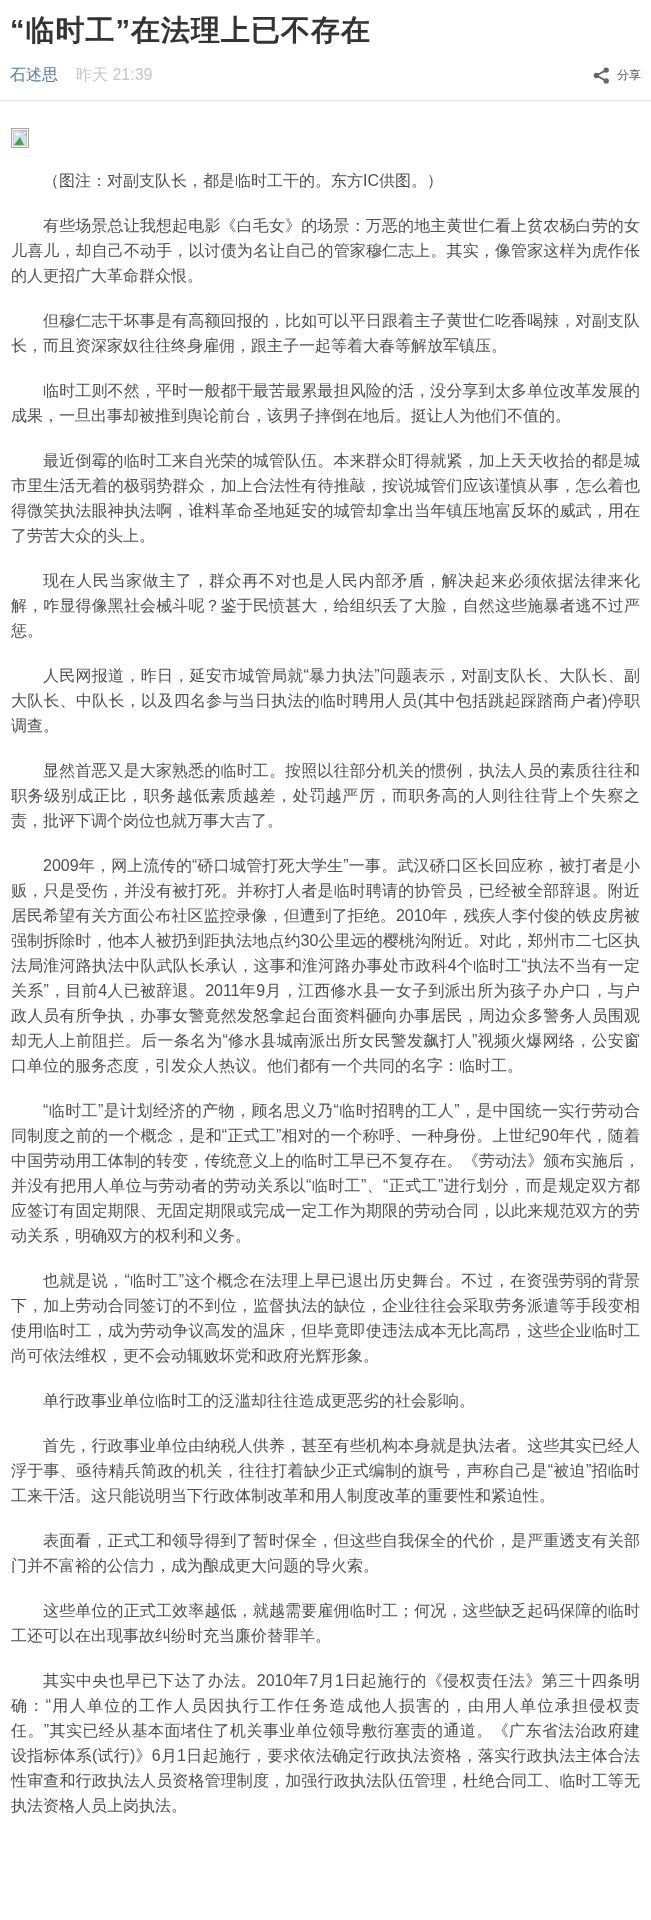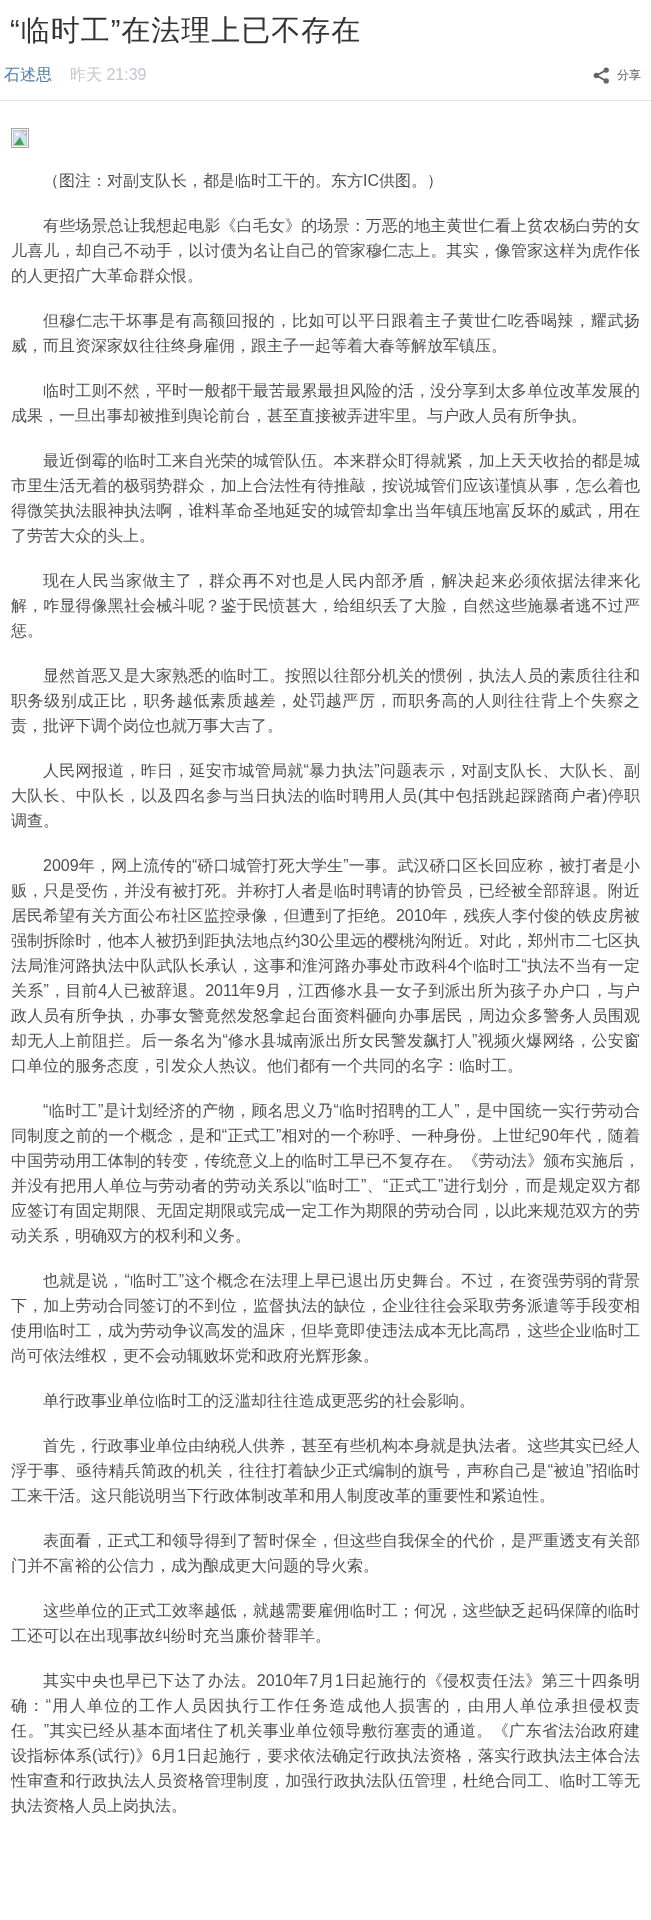--- a/index.html
+++ b/index.html
@@ -12,28 +12,28 @@
     font-family: "Liberation Sans", "DejaVu Sans", sans-serif;
   }
   .page {
     width: 651px;
     background: #ffffff;
   }
   .title {
     margin: 12px 10px 0 10px;
     font-size: 29px;
     line-height: 36px;
-    font-weight: normal;
+    font-weight: bold;
     color: #333333;
     letter-spacing: 1px;
   }
   .meta-row {
     display: flex;
     align-items: center;
-    margin: 16px 10px 0 4px;
+    margin: 16px 10px 0 10px;
     height: 22px;
   }
   .author-link {
     color: #4d7ca8;
     font-size: 16px;
     text-decoration: none;
     cursor: pointer;
   }
   .timestamp {
     color: #c5c5cd;
@@ -111,26 +111,26 @@
         <path d="M3 17 L9 9 L13 17 Z" fill="#44a64a"></path>
         <ellipse cx="6.4" cy="6.2" rx="2.1" ry="1.3" fill="#ffffff"></ellipse>
         <path d="M10.5 3 L15 3 L15 7.5 Z" fill="#ffffff" stroke="#9a9a9a" stroke-width="0.8"></path>
       </svg>
     </span>
 
     <div class="body-text">
       <p class="para">（图注：对副支队长，都是临时工干的。东方IC供图。）</p>
       <div>
           <p class="para">有些场景总让我想起电影《白毛女》的场景：万恶的地主黄世仁看上贫农杨白劳的女儿喜儿，却自己不动手，以讨债为名让自己的管家穆仁志上。其实，像管家这样为虎作伥的人更招广大革命群众恨。</p>
-          <p class="para">但穆仁志干坏事是有高额回报的，比如可以平日跟着主子黄世仁吃香喝辣，耀武扬威，而且资深家奴往往终身雇佣，跟主子一起等着大春等解放军镇压。</p>
-          <p class="para">临时工则不然，平时一般都干最苦最累最担风险的活，没分享到太多单位改革发展的成果，一旦出事却被推到舆论前台，甚至直接被弄进牢里。与户政人员有所争执。</p>
+          <p class="para">但穆仁志干坏事是有高额回报的，比如可以平日跟着主子黄世仁吃香喝辣，对副支队长，而且资深家奴往往终身雇佣，跟主子一起等着大春等解放军镇压。</p>
+          <p class="para">临时工则不然，平时一般都干最苦最累最担风险的活，没分享到太多单位改革发展的成果，一旦出事却被推到舆论前台，该男子摔倒在地后。挺让人为他们不值的。</p>
           <p class="para">最近倒霉的临时工来自光荣的城管队伍。本来群众盯得就紧，加上天天收拾的都是城市里生活无着的极弱势群众，加上合法性有待推敲，按说城管们应该谨慎从事，怎么着也得微笑执法眼神执法啊，谁料革命圣地延安的城管却拿出当年镇压地富反坏的威武，用在了劳苦大众的头上。</p>
           <p class="para">现在人民当家做主了，群众再不对也是人民内部矛盾，解决起来必须依据法律来化解，咋显得像黑社会械斗呢？鉴于民愤甚大，给组织丢了大脸，自然这些施暴者逃不过严惩。</p>
+          <p class="para">人民网报道，昨日，延安市城管局就“暴力执法”问题表示，对副支队长、大队长、副大队长、中队长，以及四名参与当日执法的临时聘用人员(其中包括跳起踩踏商户者)停职调查。</p>
           <p class="para">显然首恶又是大家熟悉的临时工。按照以往部分机关的惯例，执法人员的素质往往和职务级别成正比，职务越低素质越差，处罚越严厉，而职务高的人则往往背上个失察之责，批评下调个岗位也就万事大吉了。</p>
-          <p class="para">人民网报道，昨日，延安市城管局就“暴力执法”问题表示，对副支队长、大队长、副大队长、中队长，以及四名参与当日执法的临时聘用人员(其中包括跳起踩踏商户者)停职调查。</p>
           <p class="para">2009年，网上流传的“硚口城管打死大学生”一事。武汉硚口区长回应称，被打者是小贩，只是受伤，并没有被打死。并称打人者是临时聘请的协管员，已经被全部辞退。附近居民希望有关方面公布社区监控录像，但遭到了拒绝。2010年，残疾人李付俊的铁皮房被强制拆除时，他本人被扔到距执法地点约30公里远的樱桃沟附近。对此，郑州市二七区执法局淮河路执法中队武队长承认，这事和淮河路办事处市政科4个临时工“执法不当有一定关系”，目前4人已被辞退。2011年9月，江西修水县一女子到派出所为孩子办户口，与户政人员有所争执，办事女警竟然发怒拿起台面资料砸向办事居民，周边众多警务人员围观却无人上前阻拦。后一条名为“修水县城南派出所女民警发飙打人”视频火爆网络，公安窗口单位的服务态度，引发众人热议。他们都有一个共同的名字：临时工。</p>
           <p class="para">“临时工”是计划经济的产物，顾名思义乃“临时招聘的工人”，是中国统一实行劳动合同制度之前的一个概念，是和“正式工”相对的一个称呼、一种身份。上世纪90年代，随着中国劳动用工体制的转变，传统意义上的临时工早已不复存在。《劳动法》颁布实施后，并没有把用人单位与劳动者的劳动关系以“临时工”、“正式工”进行划分，而是规定双方都应签订有固定期限、无固定期限或完成一定工作为期限的劳动合同，以此来规范双方的劳动关系，明确双方的权利和义务。</p>
           <p class="para">也就是说，“临时工”这个概念在法理上早已退出历史舞台。不过，在资强劳弱的背景下，加上劳动合同签订的不到位，监督执法的缺位，企业往往会采取劳务派遣等手段变相使用临时工，成为劳动争议高发的温床，但毕竟即使违法成本无比高昂，这些企业临时工尚可依法维权，更不会动辄败坏党和政府光辉形象。</p>
           <p class="para">单行政事业单位临时工的泛滥却往往造成更恶劣的社会影响。</p>
           <p class="para">首先，行政事业单位由纳税人供养，甚至有些机构本身就是执法者。这些其实已经人浮于事、亟待精兵简政的机关，往往打着缺少正式编制的旗号，声称自己是“被迫”招临时工来干活。这只能说明当下行政体制改革和用人制度改革的重要性和紧迫性。</p>
           <p class="para">表面看，正式工和领导得到了暂时保全，但这些自我保全的代价，是严重透支有关部门并不富裕的公信力，成为酿成更大问题的导火索。</p>
           <p class="para">这些单位的正式工效率越低，就越需要雇佣临时工；何况，这些缺乏起码保障的临时工还可以在出现事故纠纷时充当廉价替罪羊。</p>
           <p class="para">其实中央也早已下达了办法。2010年7月1日起施行的《侵权责任法》第三十四条明确：“用人单位的工作人员因执行工作任务造成他人损害的，由用人单位承担侵权责任。”其实已经从基本面堵住了机关事业单位领导敷衍塞责的通道。《广东省法治政府建设指标体系(试行)》6月1日起施行，要求依法确定行政执法资格，落实行政执法主体合法性审查和行政执法人员资格管理制度，加强行政执法队伍管理，杜绝合同工、临时工等无执法资格人员上岗执法。</p>
         </div>
     </div>

